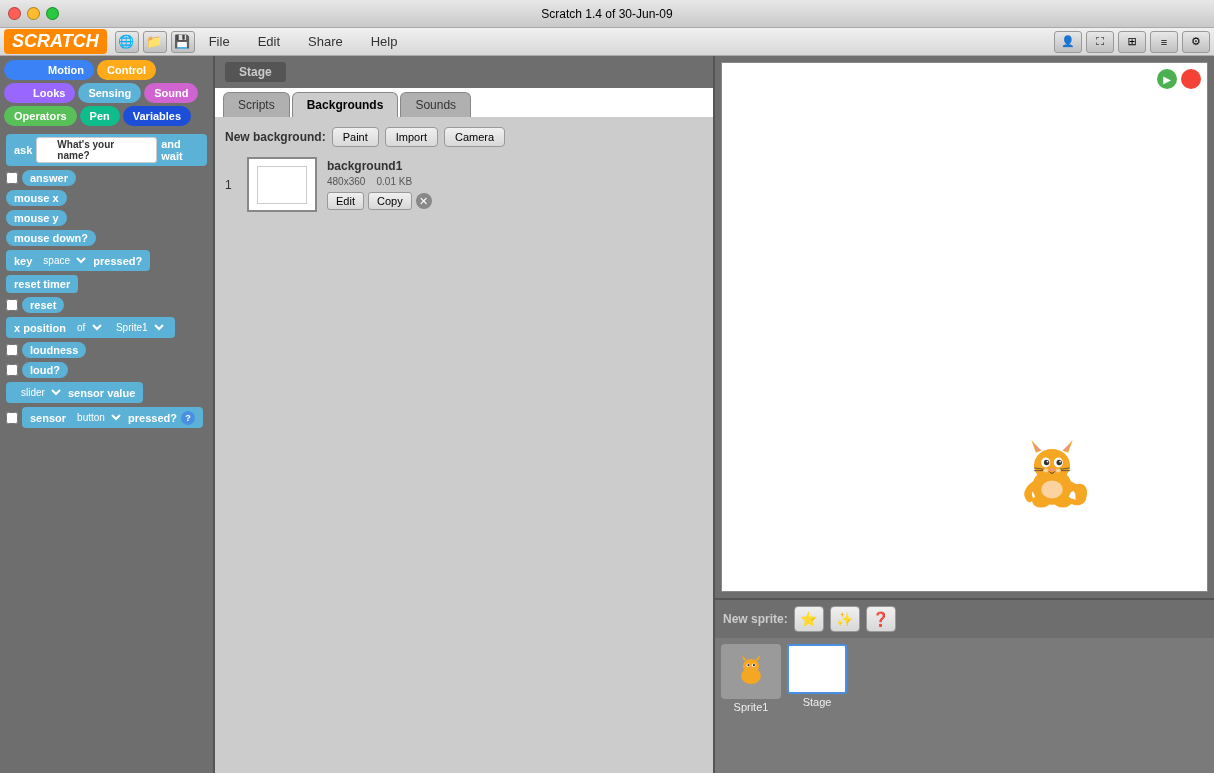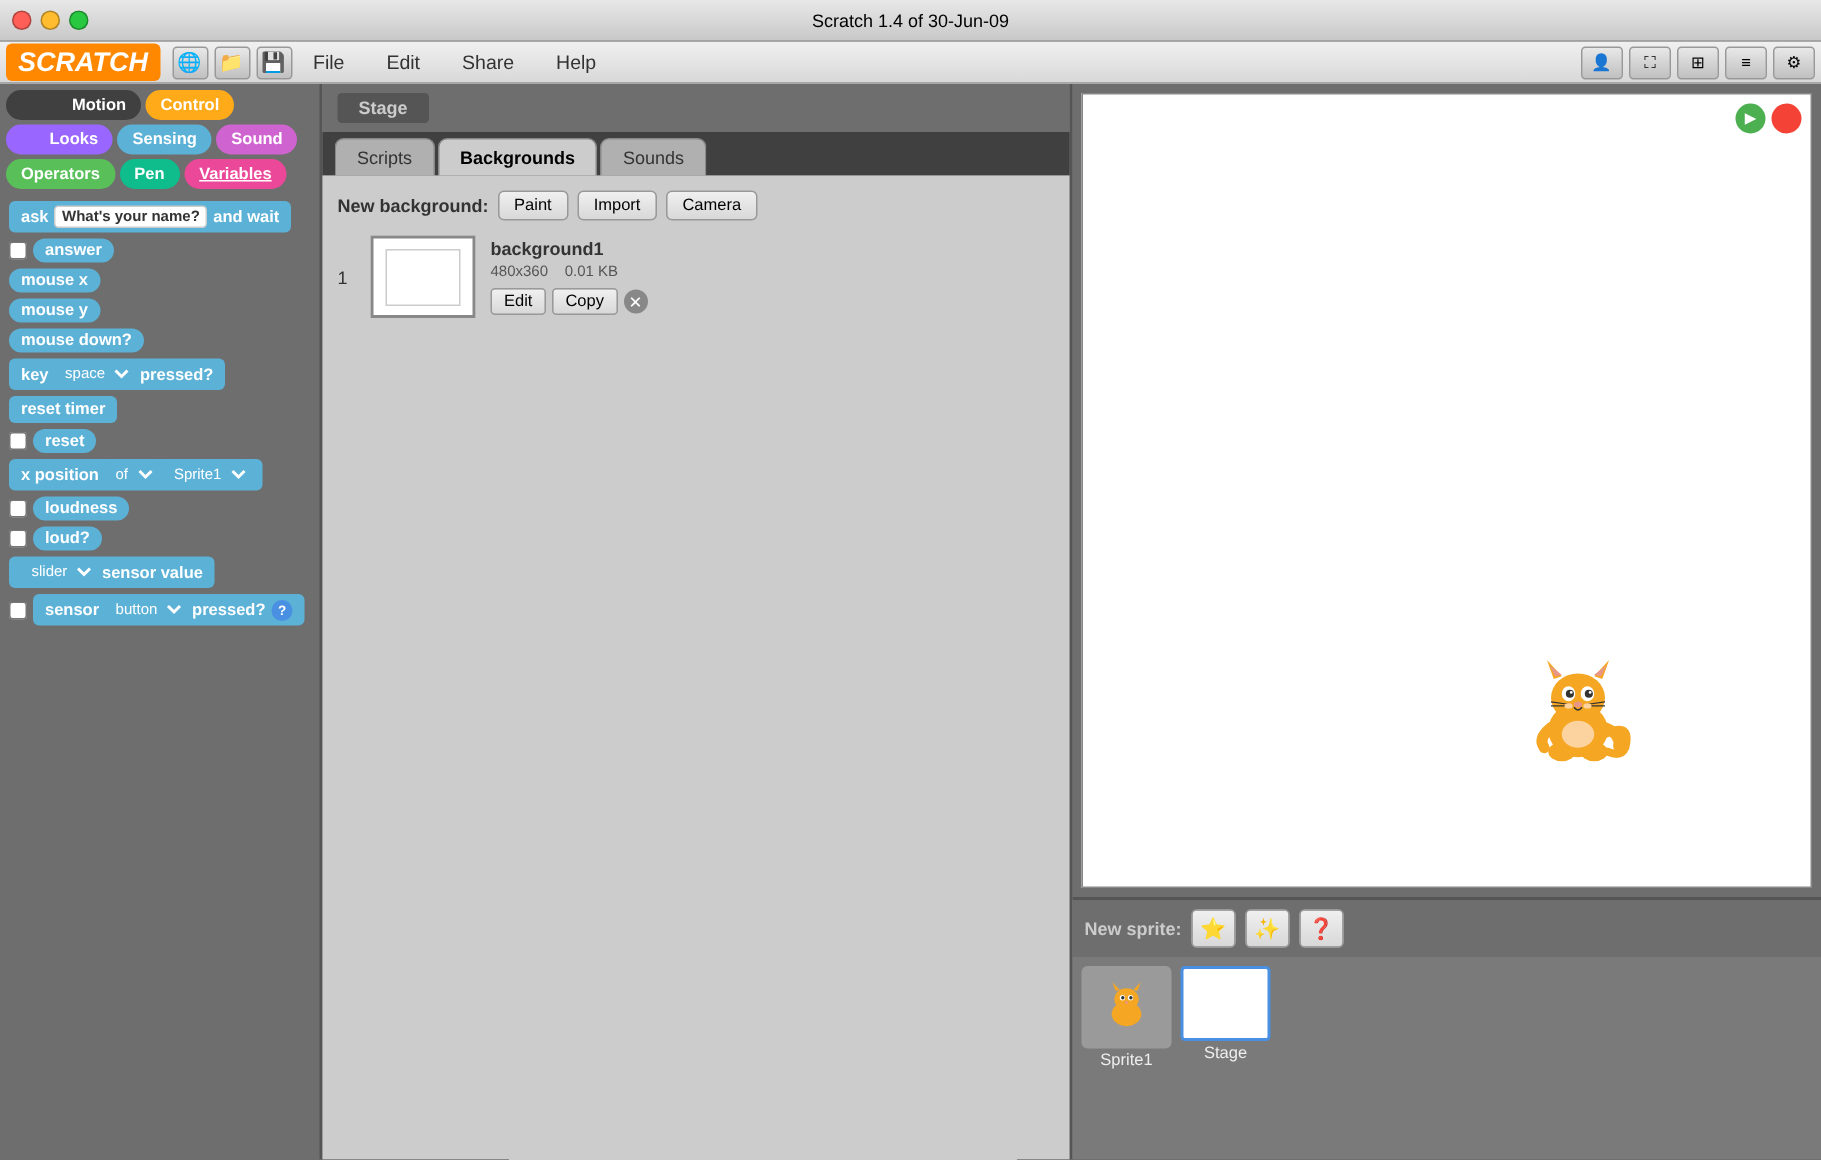--- a/index.html
+++ b/index.html
@@ -38,45 +38,45 @@
     #user-controls { margin-left: auto; display: flex; gap: 4px; }
     .user-btn { width: 28px; height: 22px; background: linear-gradient(to bottom, #e8e8e8, #c0c0c0); border: 1px solid #999; border-radius: 3px; display: flex; align-items: center; justify-content: center; cursor: pointer; font-size: 11px; }
 
     
     #main { display: flex; height: calc(773px - 56px); }
 
     
     #left-panel { width: 215px; background: #6e6e6e; display: flex; flex-direction: column; border-right: 2px solid #555; }
     #category-buttons { display: flex; flex-wrap: wrap; padding: 4px; gap: 3px; }
     .cat-btn { padding: 4px 10px; border-radius: 12px; border: none; cursor: pointer; font-size: 11px; font-weight: bold; color: white; }
-    .cat-motion { background: #404040; padding-left: 44px; }
+    .cat-motion { background: #3b82f6; padding-left: 44px; }
     .cat-control { background: #ffab19; }
     .cat-looks { background: #9966ff; padding-left: 29px; }
     .cat-sensing { background: #5cb1d6; }
     .cat-sound { background: #cf63cf; }
     .cat-operators { background: #59c059; }
     .cat-pen { background: #0fbd8c; }
-    .cat-variables { background: #ec4899; text-decoration: underline; }
+    .cat-variables { background: #1d4ed8; }
 
     #blocks-area { flex: 1; padding: 4px 6px; overflow-y: auto; display: flex; flex-direction: column; gap: 4px; }
     .block { display: inline-flex; align-items: center; gap: 4px; padding: 3px 8px; border-radius: 4px; color: white; font-size: 11px; font-weight: bold; cursor: pointer; border: none; }
     .block-sensing { background: #5cb1d6; }
     .block-value { background: #5cb1d6; border-radius: 10px; padding: 2px 8px; font-size: 11px; color: white; font-weight: bold; }
-    .block-input { background: white; color: #333; border-radius: 3px; padding: 1px 4px; font-size: 10px; border: 1px solid #ccc; }
+    .block-input { background: white; color: #333; border-radius: 3px; padding: 1px 20px; font-size: 10px; border: 1px solid #ccc; }
     .block-row { display: flex; align-items: center; gap: 4px; }
     .block-checkbox { width: 12px; height: 12px; }
     .block-dropdown { background: #5cb1d6; border: none; color: white; font-size: 10px; border-radius: 3px; padding: 1px 3px; cursor: pointer; }
 
     
     #middle-panel { width: 500px; background: #7c7c7c; display: flex; flex-direction: column; border-right: 2px solid #555; }
 
     #stage-header { background: #6e6e6e; padding: 6px 10px; display: flex; align-items: center; }
     .stage-label { background: #555; color: #ccc; padding: 3px 14px; border-radius: 3px; font-size: 12px; font-weight: bold; }
 
-    #tabs { display: flex; background: #404040; padding: 4px 8px 0 8px; gap: 2px; }
+    #tabs { display: flex; background: #ffffff; padding: 4px 8px 0 8px; gap: 2px; }
     .tab { padding: 5px 14px; border-radius: 6px 6px 0 0; font-size: 12px; cursor: pointer; background: #b0b0b0; color: #333; border: 1px solid #888; border-bottom: none; }
     .tab.active { background: #cccccc; color: #000; font-weight: bold; }
 
     #tab-content { flex: 1; background: #cccccc; padding: 10px; }
     #new-background-bar { display: flex; align-items: center; gap: 6px; margin-bottom: 10px; }
     #new-background-bar label { font-size: 12px; font-weight: bold; color: #333; }
     .action-btn { padding: 3px 10px; background: linear-gradient(to bottom, #f0f0f0, #d8d8d8); border: 1px solid #999; border-radius: 4px; font-size: 11px; cursor: pointer; }
 
     #backgrounds-list { display: flex; flex-direction: column; gap: 6px; }
     .bg-item { display: flex; align-items: center; gap: 10px; }

